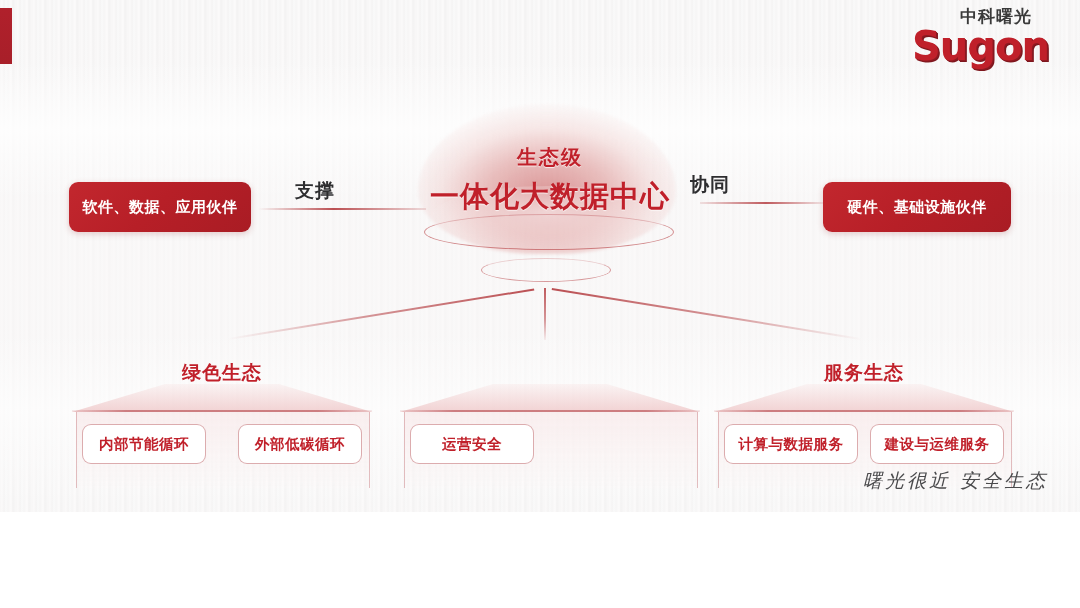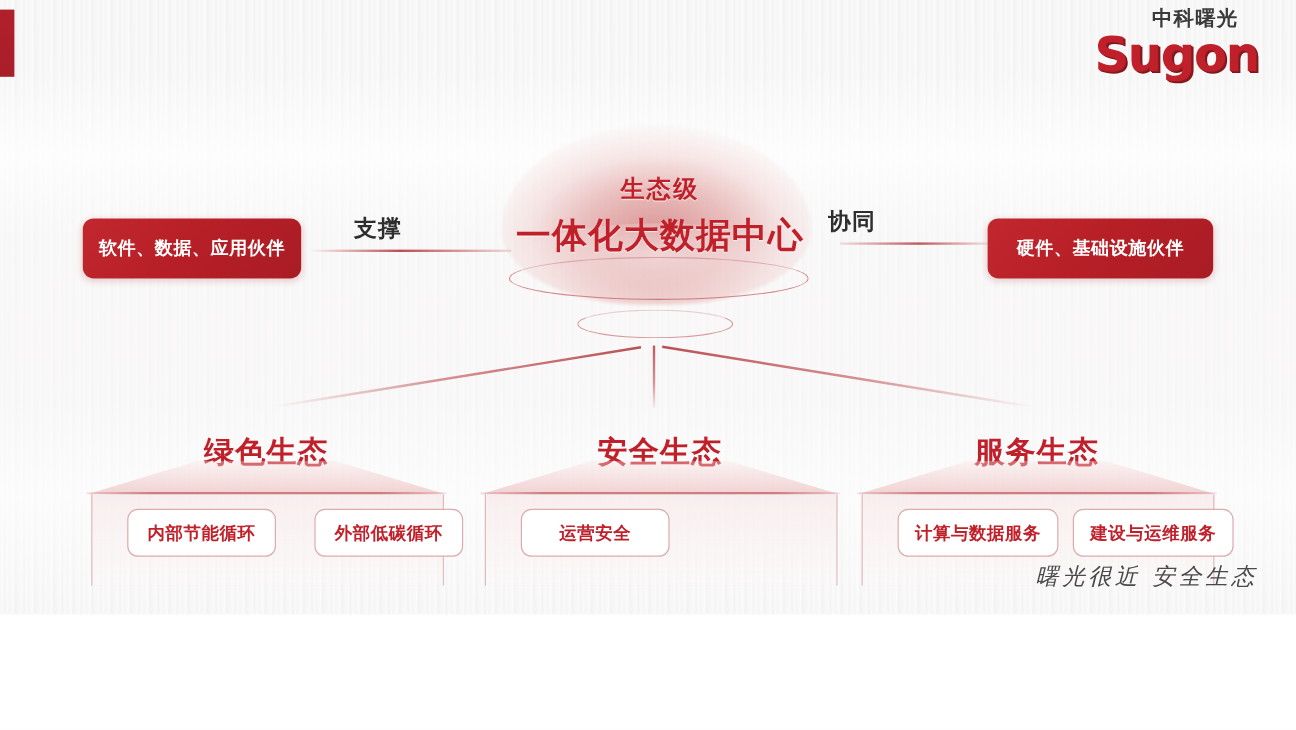--- a/index.html
+++ b/index.html
@@ -219,34 +219,33 @@
     border-left: 1px solid rgba(205,140,143,0.55);
     border-right: 1px solid rgba(205,140,143,0.55);
   }
   .house-title {
     position: absolute;
     top: -24px;
     left: 0;
     width: 300px;
     text-align: center;
     color: #c0202a;
-    font-size: 25px;
+    font-size: 19px;
     font-weight: 700;
     letter-spacing: 1px;
     font-family: "DejaVu Sans", sans-serif;
     text-shadow: 0 1px 1px rgba(255,255,255,0.8);
   }
   .chips {
     position: absolute;
     left: 10px;
     top: 40px;
     width: 280px;
     display: flex;
     justify-content: space-between;
-    margin-left: 24px;
   }
   .chip {
     height: 40px;
     min-width: 124px;
     padding: 0 10px;
     background: #ffffff;
     border: 1px solid rgba(214,158,160,0.85);
     border-radius: 9px;
     color: #c0202a;
     font-size: 14.5px;
@@ -317,21 +316,20 @@
     <div class="roof"></div>
     <div class="roof-edge"></div>
     <div class="body"></div>
     <div class="chips">
       <div class="chip">内部节能循环</div>
       <div class="chip">外部低碳循环</div>
     </div>
   </div>
 
   <div class="house h2">
-    <div class="house-title">安全生态</div>
     <div class="roof"></div>
     <div class="roof-edge"></div>
     <div class="body"></div>
     <div class="chips">
       <div class="chip">运营安全</div>
     </div>
   </div>
 
   <div class="house h3">
     <div class="house-title">服务生态</div>

